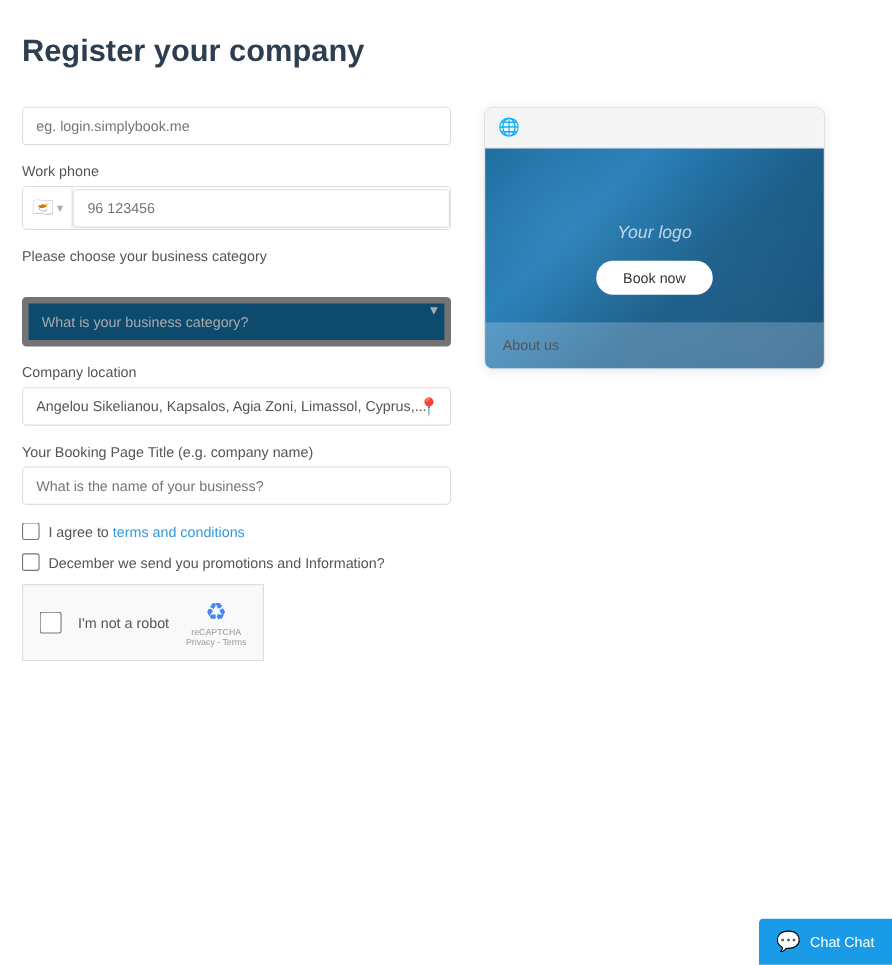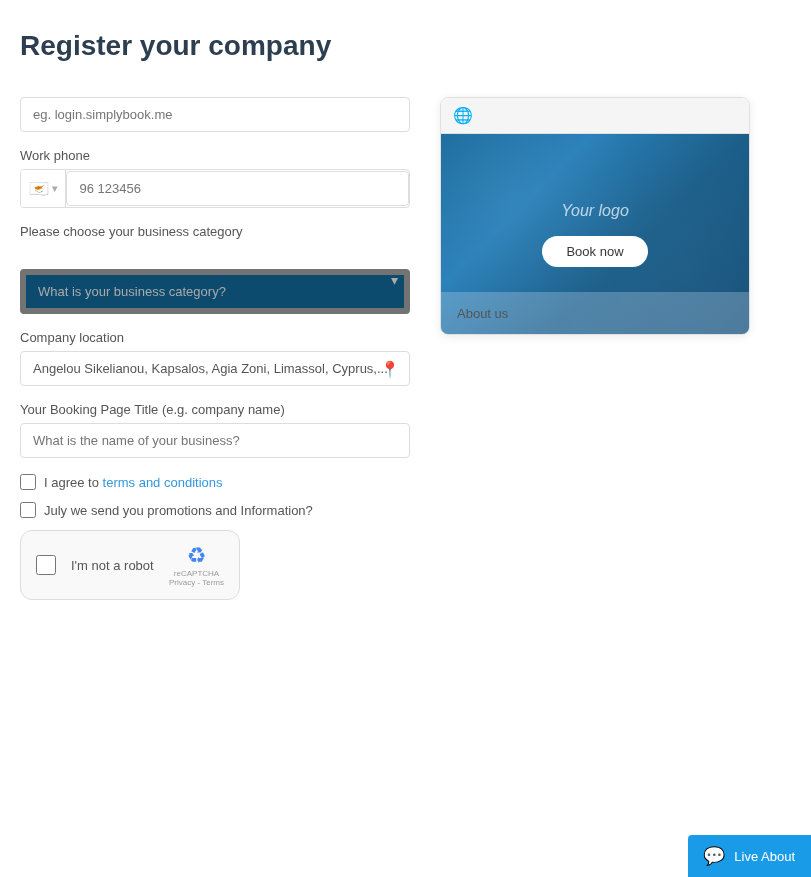--- a/index.html
+++ b/index.html
@@ -193,21 +193,21 @@
       cursor: pointer;
     }
 
     .checkbox-group label a {
       color: #3498db;
       text-decoration: none;
     }
 
     .recaptcha-box {
       border: 1px solid #ddd;
-      border-radius: 12px;
+      border-radius: 0;
       padding: 12px 15px;
       display: flex;
       align-items: center;
       gap: 15px;
       width: 220px;
       background: #f9f9f9;
       margin-top: 8px;
     }
 
     .recaptcha-box input[type="checkbox"] {
@@ -389,21 +389,21 @@
 
       <div class="checkbox-group">
         <input type="checkbox" id="terms" style="">
         <label for="terms">
           <span>I agree to </span><a href="#">terms and conditions</a>
         </label>
       </div>
 
       <div class="checkbox-group">
         <input type="checkbox" id="promotions" style="">
-        <label for="promotions">July we send you promotions and Information?</label>
+        <label for="promotions">December we send you promotions and Information?</label>
       </div>
 
       <div class="recaptcha-box">
         <input type="checkbox" style="">
         <span class="recaptcha-label">I'm not a robot</span>
         <div class="recaptcha-logo">
           <span class="logo-icon">♻</span>
           <span class="recaptcha-text">reCAPTCHA</span>
           <span class="recaptcha-text">Privacy - Terms</span>
         </div>
@@ -425,14 +425,14 @@
         </div>
       </div>
     </div>
 
   </div>
 
 </div>
 
 <div class="live-chat-btn">
   <span class="chat-icon">💬</span>
-  <span>Live About</span>
+  <span>Chat Chat</span>
 </div>
 
 </body></html>

